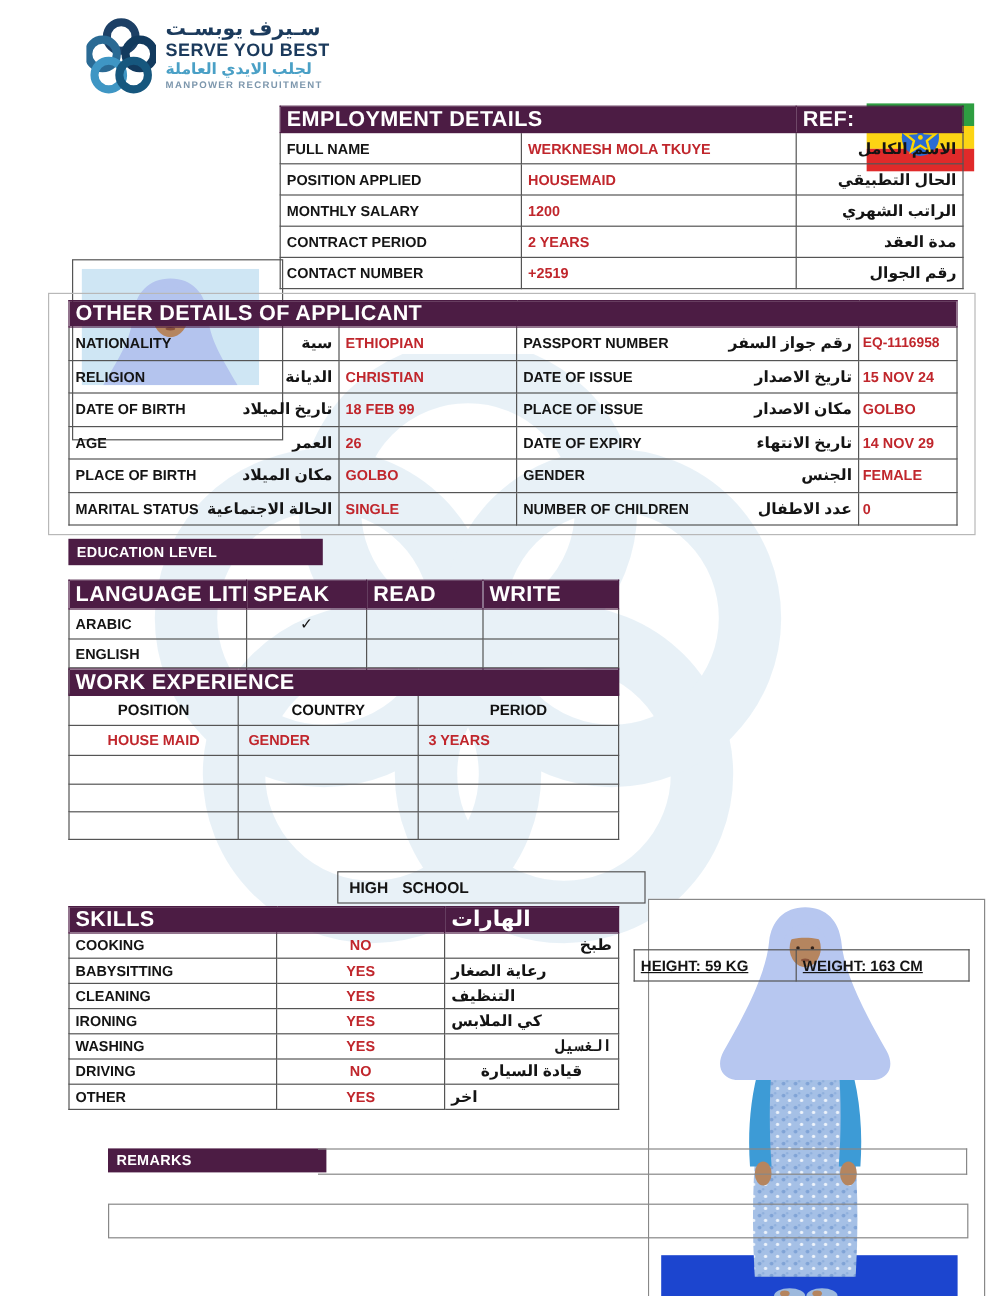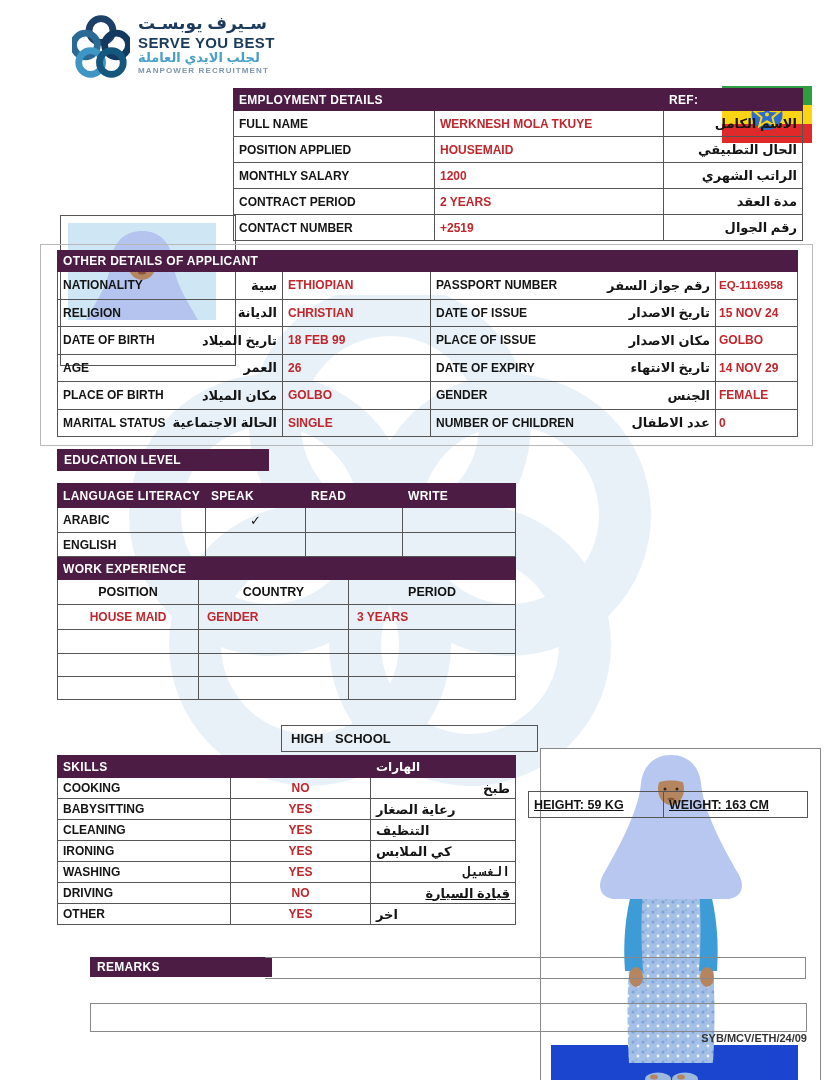--- a/index.html
+++ b/index.html
@@ -2,21 +2,21 @@
 <html><head>
 <meta charset="utf-8">
 <style>
   html,body{margin:0;padding:0;background:#fff;}
   .page{position:relative;width:830px;height:1080px;background:#ffffff;overflow:hidden;
         font-family:"Liberation Sans","DejaVu Sans",sans-serif;color:#141414;padding-left:12px;}
   .abs{position:absolute;}
   .z{position:relative;z-index:1;}
   table{border-collapse:collapse;table-layout:fixed;position:absolute;z-index:1;}
   td{border:1px solid #555;padding:0 5px;overflow:hidden;white-space:nowrap;vertical-align:middle;background:transparent;}
-  .hdr{background:#4c1c44;color:#ffffff;font-weight:bold;font-size:12px;letter-spacing:.3px;border-color:#4c1c44;}
+  .hdr{background:#4c1c44;color:#ffffff;font-weight:bold;font-size:18px;letter-spacing:.3px;border-color:#4c1c44;}
   .lbl{font-weight:bold;font-size:12px;color:#141414;}
   .ar{font-weight:600;font-size:13px;color:#141414;}
   .val{color:#c0262c;font-weight:bold;font-size:12px;}
   .ctr{text-align:center;}
   .rt{text-align:right;}
   .lr{display:flex;justify-content:space-between;align-items:center;}
   .colhdr{font-weight:bold;font-size:12.5px;text-align:center;color:#111;}
   .box{position:absolute;border:1px solid #999;background:transparent;z-index:1;}
   .purplebar{position:absolute;background:#4c1c44;color:#fff;font-weight:bold;font-size:12px;
              letter-spacing:.3px;padding-left:7px;z-index:1;}
@@ -350,21 +350,21 @@
       <td class="ar rt" dir="rtl" style="text-align:left;">كي الملابس</td>
     </tr>
     <tr style="height:21px;">
       <td class="lbl">WASHING</td>
       <td class="val ctr">YES</td>
       <td class="ar rt" dir="rtl" style="text-align:right;font-family:Liberation Mono, monospace;">الغسيل</td>
     </tr>
     <tr style="height:21px;">
       <td class="lbl">DRIVING</td>
       <td class="val ctr">NO</td>
-      <td class="ar rt" dir="rtl" style="text-align:right;text-decoration:underline;">قيادة السيارة</td>
+      <td class="ar rt" dir="rtl" style="text-align:center;">قيادة السيارة</td>
     </tr>
     <tr style="height:21px;">
       <td class="lbl">OTHER</td>
       <td class="val ctr">YES</td>
       <td class="ar rt" dir="rtl" style="text-align:left;">اخر</td>
     </tr>
   </tbody>
     </table>
 
   
@@ -412,15 +412,14 @@
   </tbody>
     </table>
 
   
   <div class="purplebar" style="left:90px;top:957px;width:175px;height:20px;line-height:20px;">REMARKS</div>
   <div class="box" style="left:265px;top:957px;width:540px;height:20px;border-color:#888;border-left:none;"></div>
   
   <div class="box" style="left:90px;top:1003px;width:715px;height:27px;border-color:#888;"></div>
 
   
-  <div class="abs footer-ref" style="left:90px;top:1032px;width:717px;">SYB/MCV/ETH/24/09</div>
 
 </div>
 
 </body></html>

